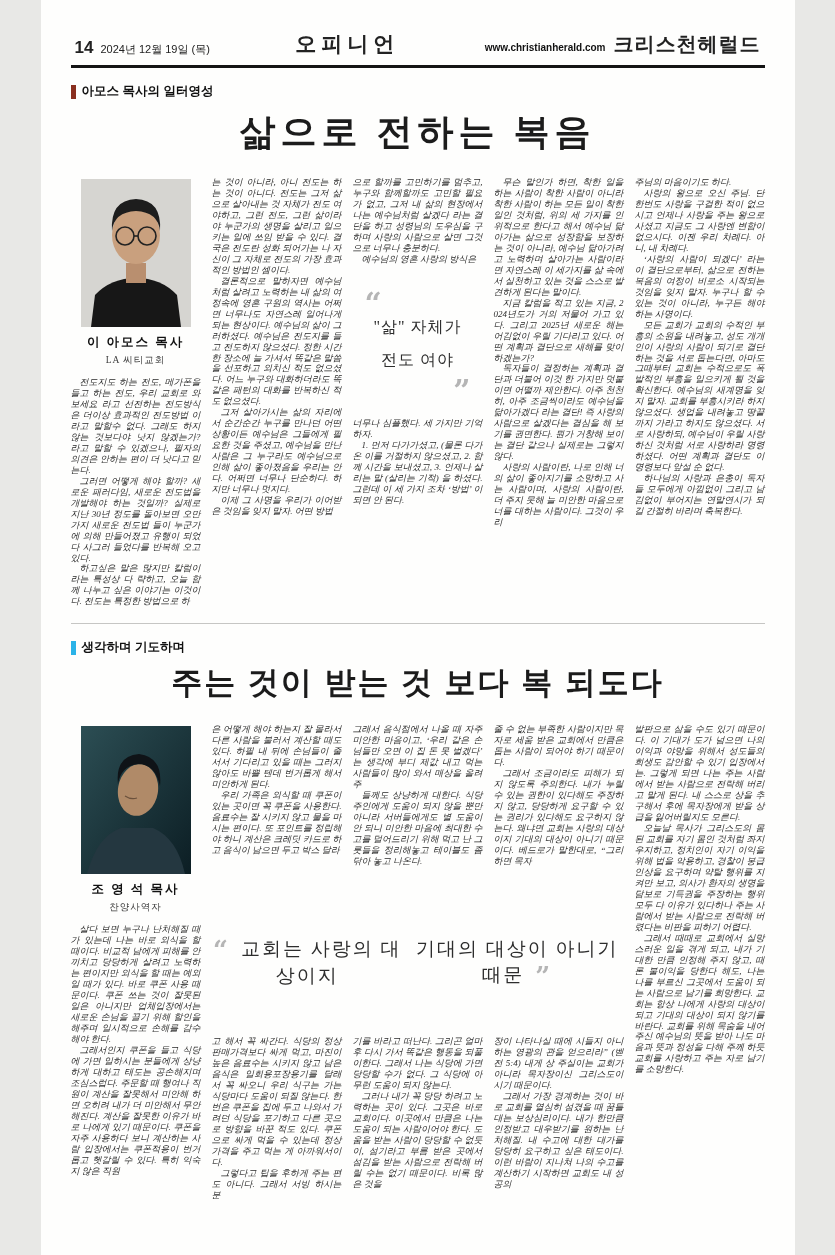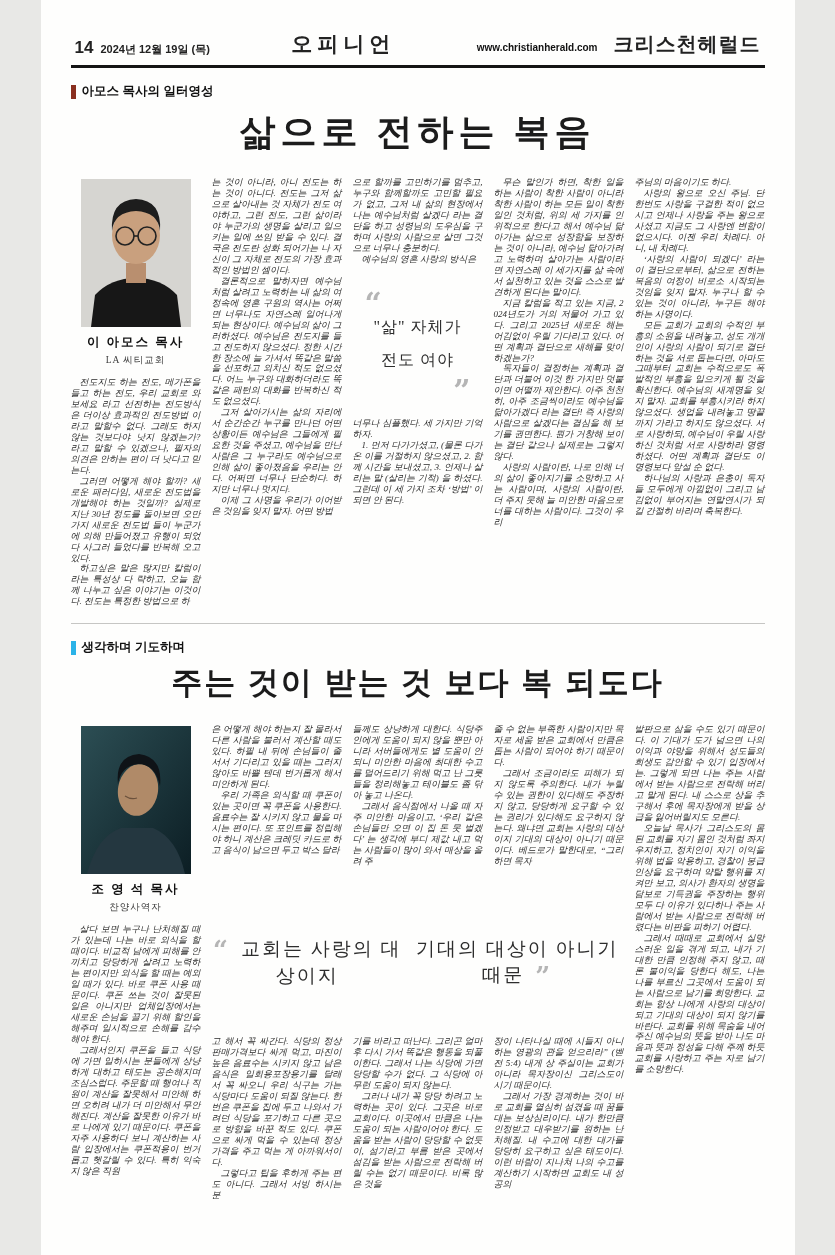--- a/index.html
+++ b/index.html
@@ -5,23 +5,23 @@
   html,body{margin:0;padding:0;background:#e8e8e6;}
   .page{
     position:relative;width:754px;height:1255px;margin:0 auto;background:#fefefd;
     box-sizing:border-box;padding:30px 30px 16px;overflow:hidden;
     font-family:"Liberation Serif", serif;color:#222;
   }
   
   .hd{display:flex;justify-content:space-between;align-items:flex-end;padding:0 4px;}
   .hd-left{display:flex;align-items:baseline;gap:7px;font-family:"Liberation Sans",sans-serif;}
   .pgnum{font-size:17px;font-weight:bold;}
-  .pgdate{font-size:11px;font-weight:bold;}
+  .pgdate{font-size:11px;font-weight:normal;}
   .hd-center{font-family:"Liberation Sans",sans-serif;font-size:21px;font-weight:bold;letter-spacing:5px;}
-  .hd-right{display:flex;align-items:baseline;gap:16px;}
+  .hd-right{display:flex;align-items:baseline;gap:8px;}
   .site{font-family:"Liberation Sans",sans-serif;font-size:10px;font-weight:bold;color:#111;}
   .mast{font-family:"Liberation Sans",sans-serif;font-size:20px;font-weight:bold;letter-spacing:1px;}
   .hd-rule{border:0;border-top:3px solid #141414;margin:7px 0 0;}
   
   .kicker{display:flex;align-items:center;gap:6px;margin:15px 0 4px;
     font-family:"Liberation Sans",sans-serif;font-weight:bold;font-size:12.5px;color:#111;}
   .bar{width:5px;height:14px;display:inline-block;}
   .bar1{background:var(--kicker1_bar,#8a2f1f);}
   .bar2{background:var(--kicker2_bar,#2bb3e8);}
   
@@ -199,22 +199,22 @@
       </div>
 
       <div class="a2-c2t rtop">
         <div class="body cont-first">
             <p>은 어떻게 해야 하는지 잘 몰라서 다른 사람을 불러서 계산할 때도 있다. 하필 내 뒤에 손님들이 줄 서서 기다리고 있을 때는 그러지 않아도 바쁠 텐데 번거롭게 해서 미안하게 된다.</p>
             <p>우리 가족은 외식할 때 쿠폰이 있는 곳이면 꼭 쿠폰을 사용한다. 음료수는 잘 시키지 않고 물을 마시는 편이다. 또 포인트를 정립해야 하니 계산은 크레딧 카드로 하고 음식이 남으면 두고 박스 달라</p>
           </div>
       </div>
       <div class="a2-c3t rtop">
         <div class="body cont-first">
+            <p>그래서 음식점에서 나올 때 자주 미안한 마음이고, ‘우리 같은 손님들만 오면 이 집 돈 못 벌겠다’ 는 생각에 부디 제값 내고 먹는 사람들이 많이 와서 매상을 올려 주</p>
             <p>들께도 상냥하게 대한다. 식당주인에게 도움이 되지 않을 뿐만 아니라 서버들에게도 별 도움이 안 되니 미안한 마음에 최대한 수고를 덜어드리기 위해 먹고 난 그릇들을 정리해놓고 테이블도 좀 닦아 놓고 나온다.</p>
-            <p>그래서 음식점에서 나올 때 자주 미안한 마음이고, ‘우리 같은 손님들만 오면 이 집 돈 못 벌겠다’ 는 생각에 부디 제값 내고 먹는 사람들이 많이 와서 매상을 올려 주</p>
           </div>
       </div>
       <div class="a2-c4t rtop">
         <div class="body cont-first">
             <p>줄 수 없는 부족한 사람이지만 목자로 세움 받은 교회에서 만큼은 돕는 사람이 되어야 하기 때문이다.</p>
             <p>그래서 조금이라도 피해가 되지 않도록 주의한다. 내가 누릴 수 있는 권한이 있다해도 주장하지 않고, 당당하게 요구할 수 있는 권리가 있다해도 요구하지 않는다. 왜냐면 교회는 사랑의 대상이지 기대의 대상이 아니기 때문이다. 베드로가 말한대로, “그리하면 목자</p>
           </div>
       </div>
 
       <div class="pq2">

